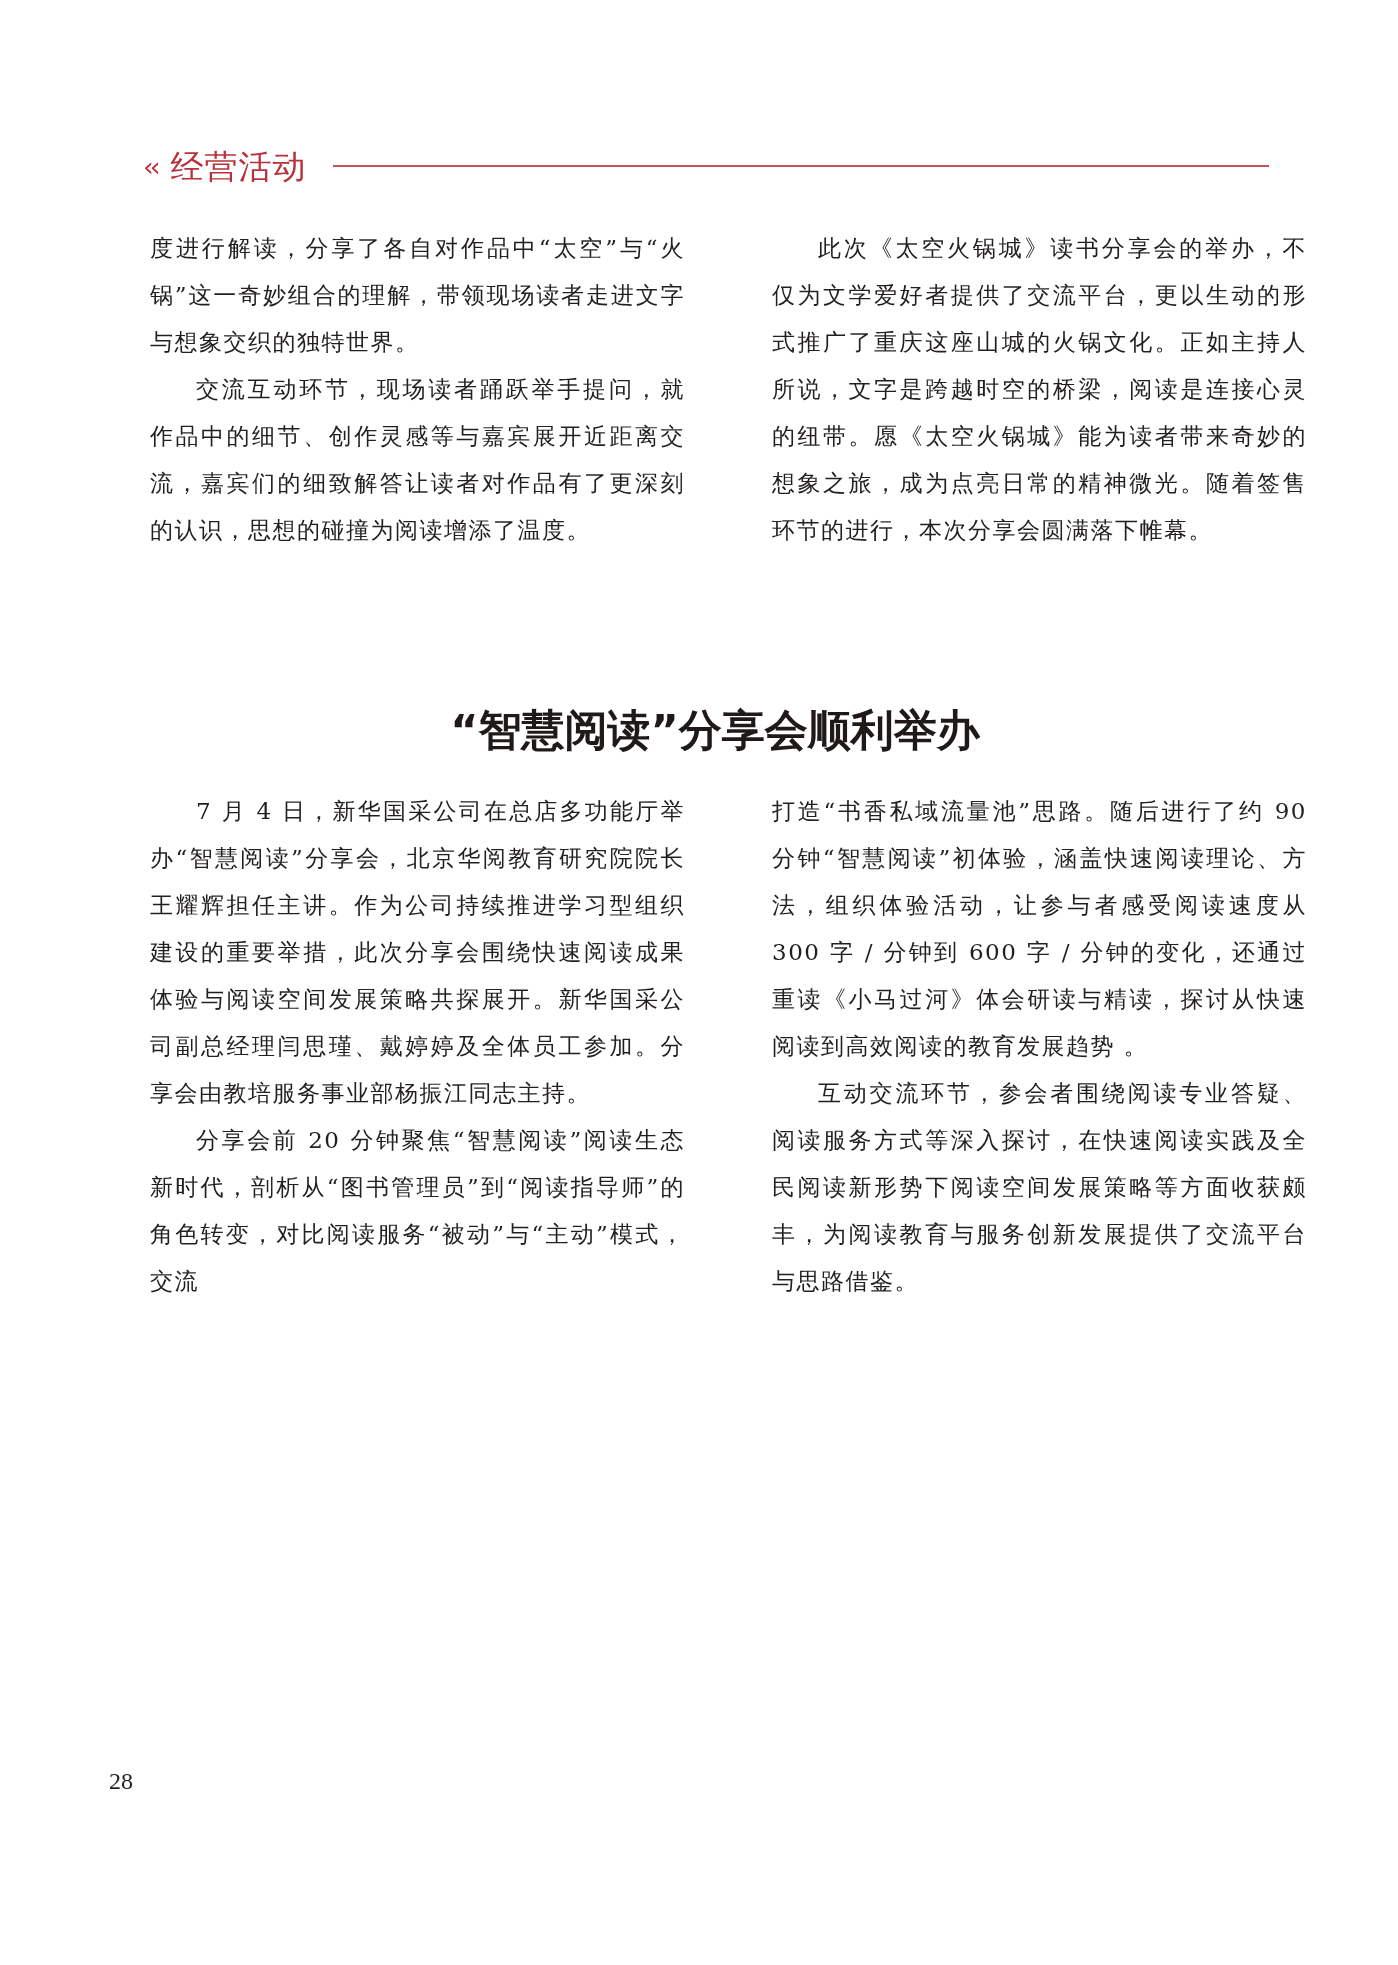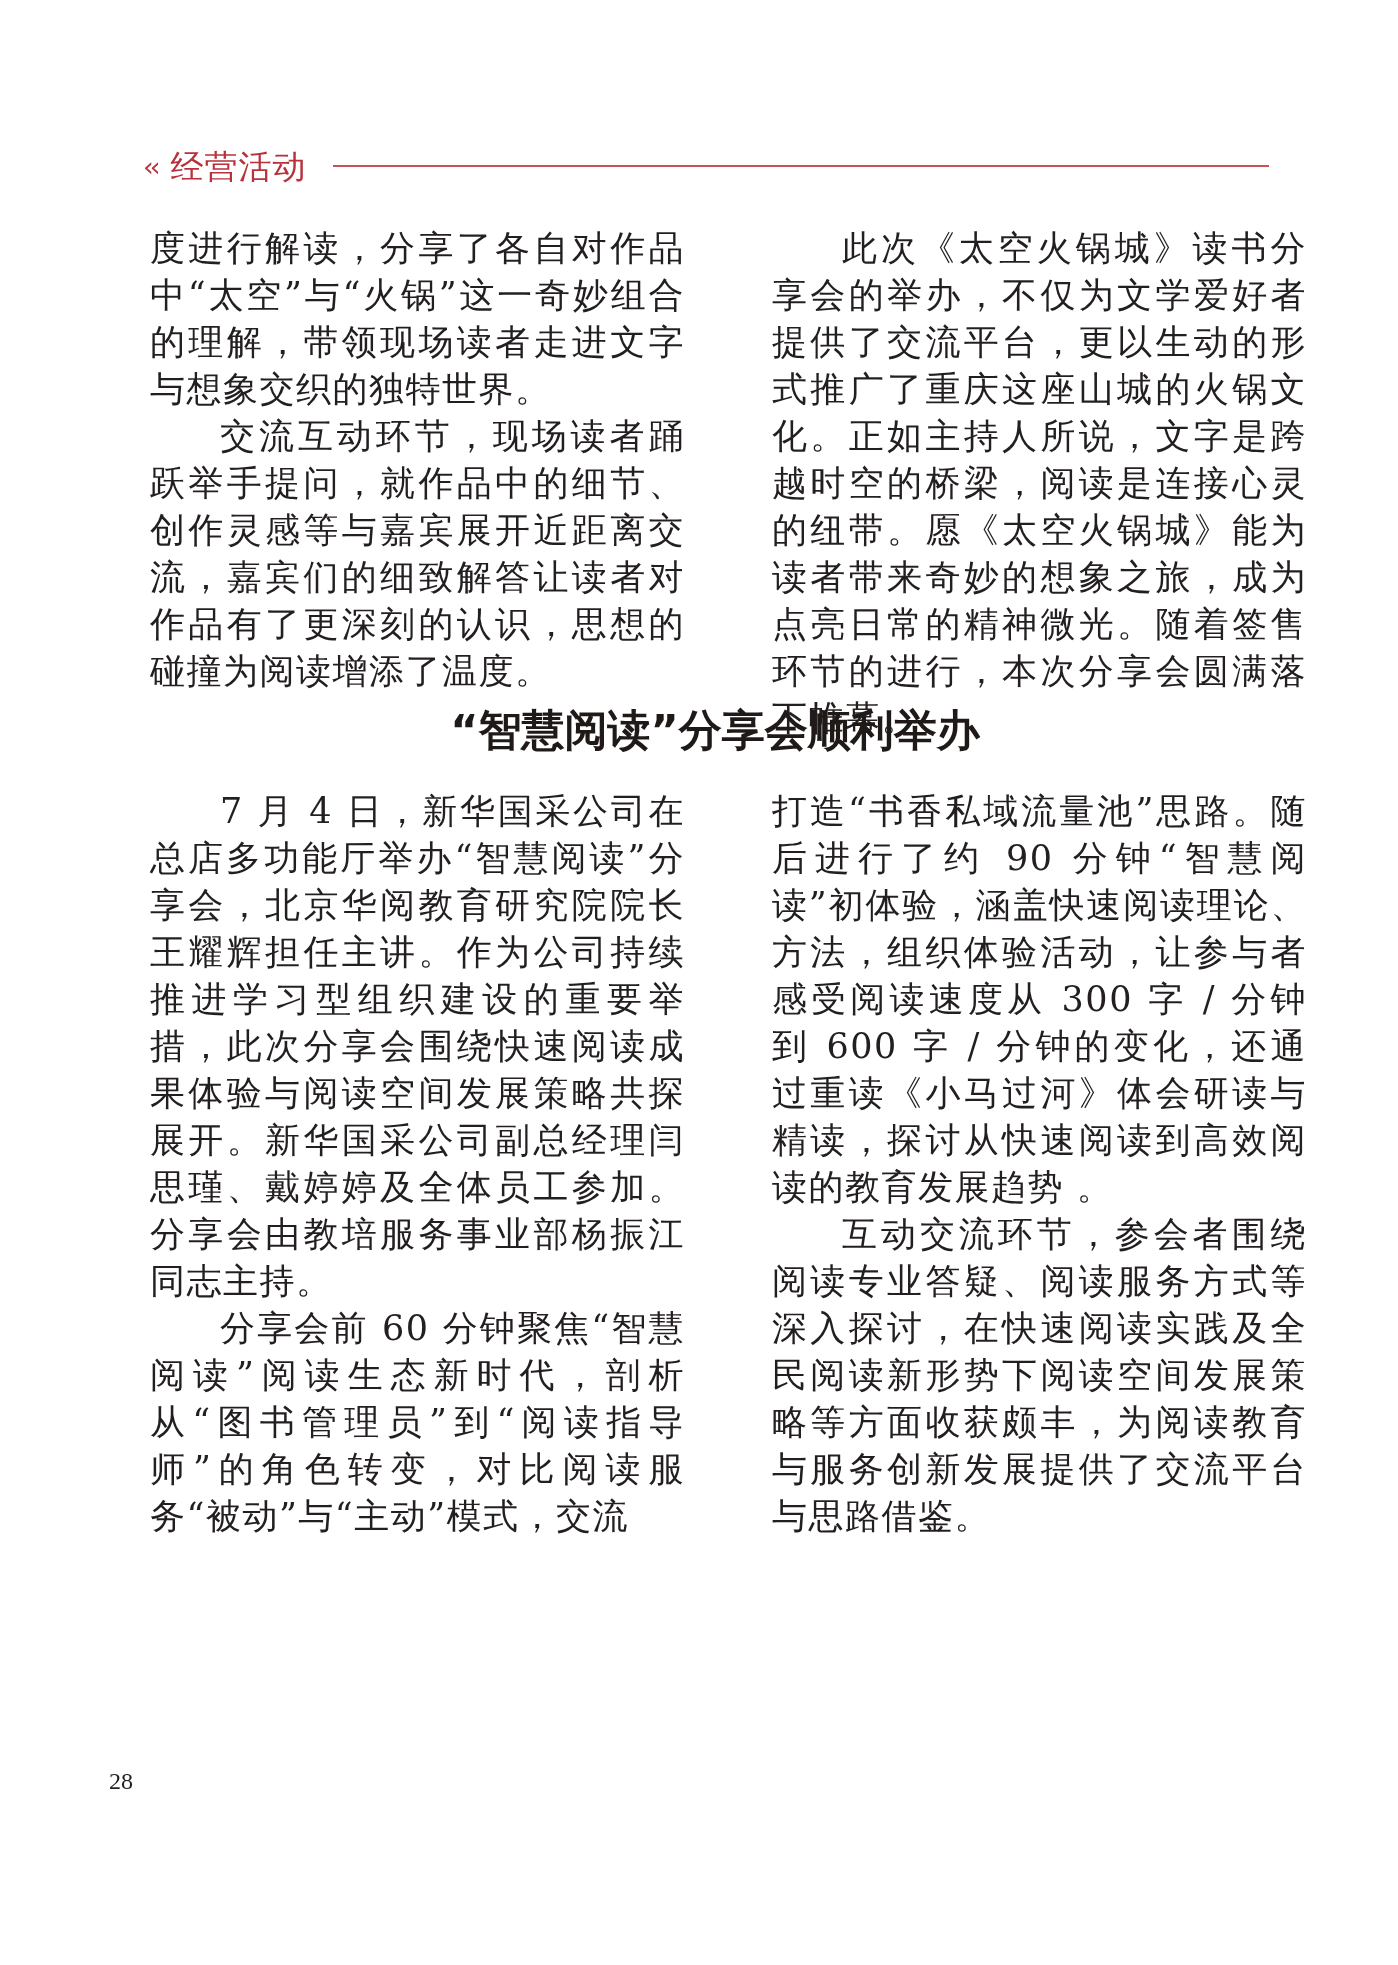--- a/index.html
+++ b/index.html
@@ -1,21 +1,21 @@
 <!DOCTYPE html>
 <html><head>
   <meta charset="utf-8">
   <style>
     html, body { margin: 0; padding: 0; background: #ffffff; }
     body { width: 1398px; height: 1965px; position: relative; overflow: hidden; }
     .header { position: absolute; left: 143px; top: 146px; width: 1126px; height: 40px; display: flex; align-items: center; }
     .chev { color: #b8323c; font-family: "DejaVu Sans", sans-serif; font-size: 27px; letter-spacing: -4px; margin-right: 14px; line-height: 1; }
     .section-label { color: #b8323c; font-family: "DejaVu Sans", sans-serif; font-size: 33px; letter-spacing: 1px; line-height: 1; }
     .rule { flex: 1; height: 2px; background: #c4545c; margin-left: 26px; }
-    .col { position: absolute; width: 535px; font-family: "DejaVu Serif", serif; font-size: 35px; line-height: 47px; color: #231f20; text-align: justify; letter-spacing: 1.5px; }
+    .col { position: absolute; width: 535px; font-family: "DejaVu Serif", serif; font-size: 23px; line-height: 47px; color: #231f20; text-align: justify; letter-spacing: 1.5px; }
     .col p { margin: 0; }
     .col p.indent { text-indent: 2em; }
     .col-left { left: 150px; }
     .col-right { left: 772px; }
     .top { top: 225px; }
     .bottom { top: 788px; }
     .title { position: absolute; left: 16px; width: 1398px; top: 700px; text-align: center; font-family: "DejaVu Sans", sans-serif; font-weight: bold; font-size: 43px; color: #1f1a17; line-height: 60px; }
     .page-num { position: absolute; left: 109px; top: 1768px; font-family: "Liberation Serif", serif; font-size: 24px; color: #231f20; }
   </style>
 </head>
@@ -33,21 +33,21 @@
 </div>
 
 <div class="col col-right top">
   <p class="indent">此次《太空火锅城》读书分享会的举办，不仅为文学爱好者提供了交流平台，更以生动的形式推广了重庆这座山城的火锅文化。正如主持人所说，文字是跨越时空的桥梁，阅读是连接心灵的纽带。愿《太空火锅城》能为读者带来奇妙的想象之旅，成为点亮日常的精神微光。随着签售环节的进行，本次分享会圆满落下帷幕。</p>
 </div>
 
 <div class="title">“智慧阅读”分享会顺利举办</div>
 
 <div class="col col-left bottom">
   <p class="indent">7 月 4 日，新华国采公司在总店多功能厅举办“智慧阅读”分享会，北京华阅教育研究院院长王耀辉担任主讲。作为公司持续推进学习型组织建设的重要举措，此次分享会围绕快速阅读成果体验与阅读空间发展策略共探展开。新华国采公司副总经理闫思瑾、戴婷婷及全体员工参加。分享会由教培服务事业部杨振江同志主持。</p>
-  <p class="indent">分享会前 60 分钟聚焦“智慧阅读”阅读生态新时代，剖析从“图书管理员”到“阅读指导师”的角色转变，对比阅读服务“被动”与“主动”模式，交流</p>
+  <p class="indent">分享会前 20 分钟聚焦“智慧阅读”阅读生态新时代，剖析从“图书管理员”到“阅读指导师”的角色转变，对比阅读服务“被动”与“主动”模式，交流</p>
 </div>
 
 <div class="col col-right bottom">
   <p>打造“书香私域流量池”思路。随后进行了约 90 分钟“智慧阅读”初体验，涵盖快速阅读理论、方法，组织体验活动，让参与者感受阅读速度从 300 字 / 分钟到 600 字 / 分钟的变化，还通过重读《小马过河》体会研读与精读，探讨从快速阅读到高效阅读的教育发展趋势 。</p>
   <p class="indent">互动交流环节，参会者围绕阅读专业答疑、阅读服务方式等深入探讨，在快速阅读实践及全民阅读新形势下阅读空间发展策略等方面收获颇丰，为阅读教育与服务创新发展提供了交流平台与思路借鉴。</p>
 </div>
 
 <div class="page-num">28</div>
 
 </body></html>

